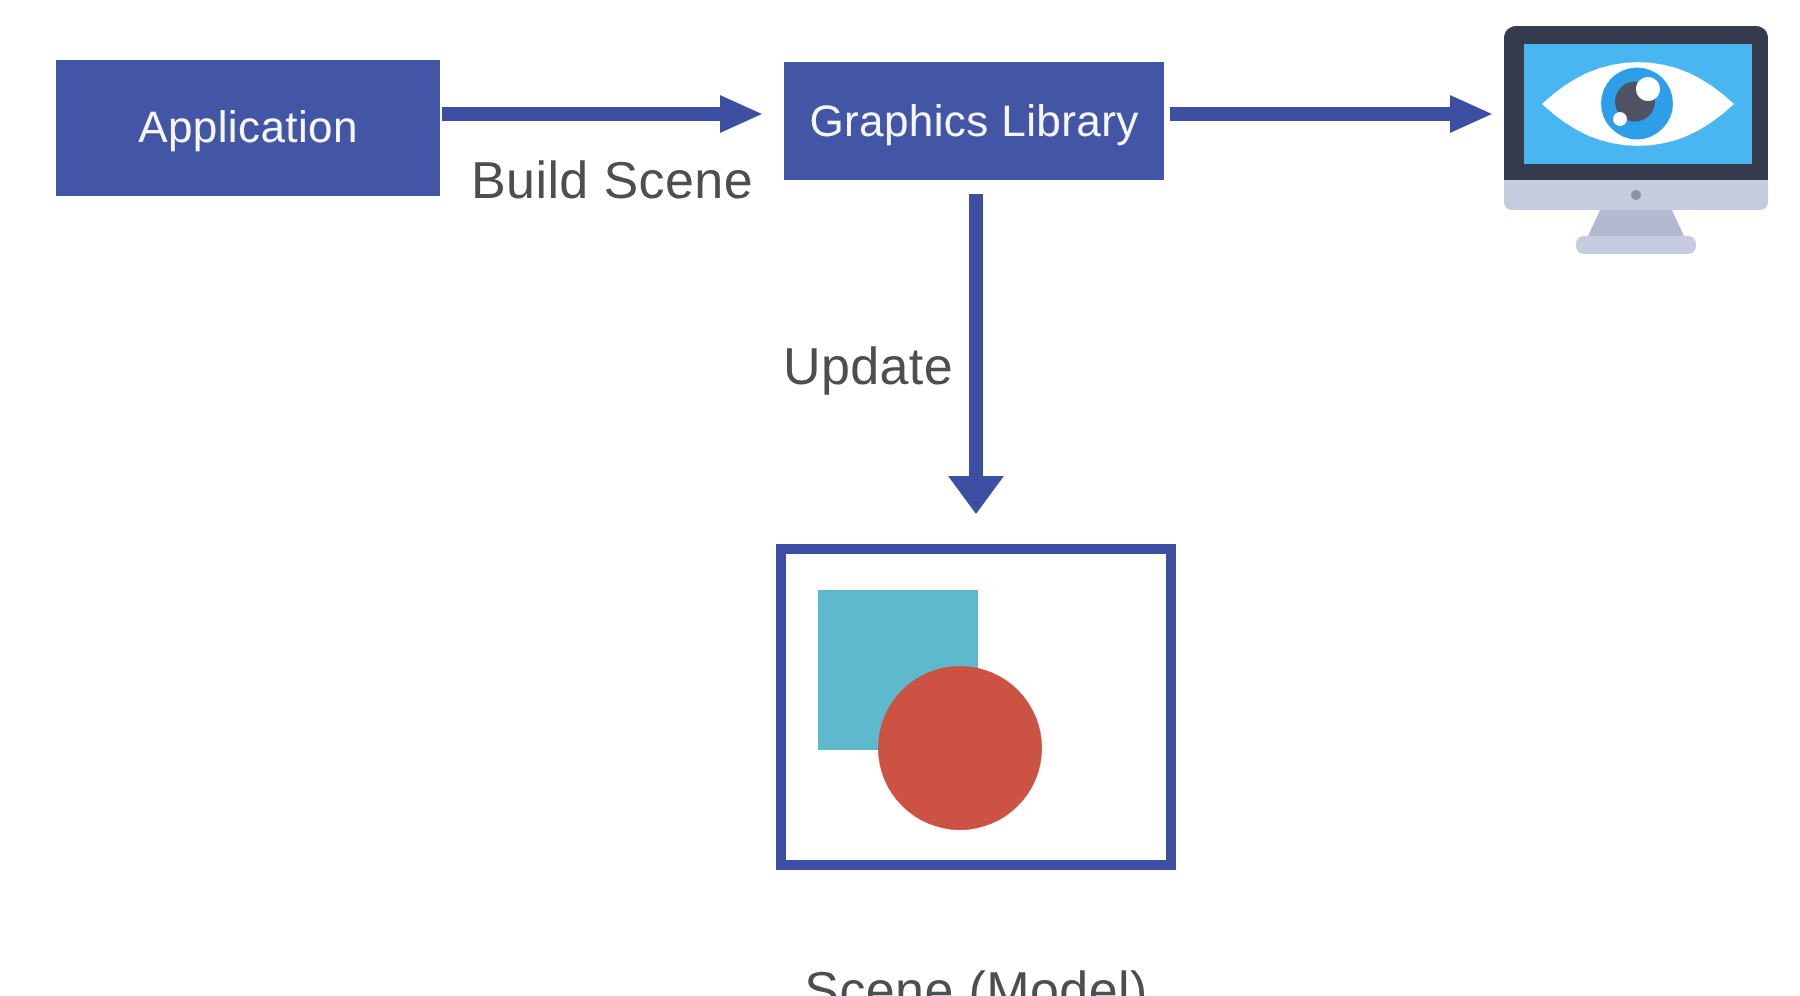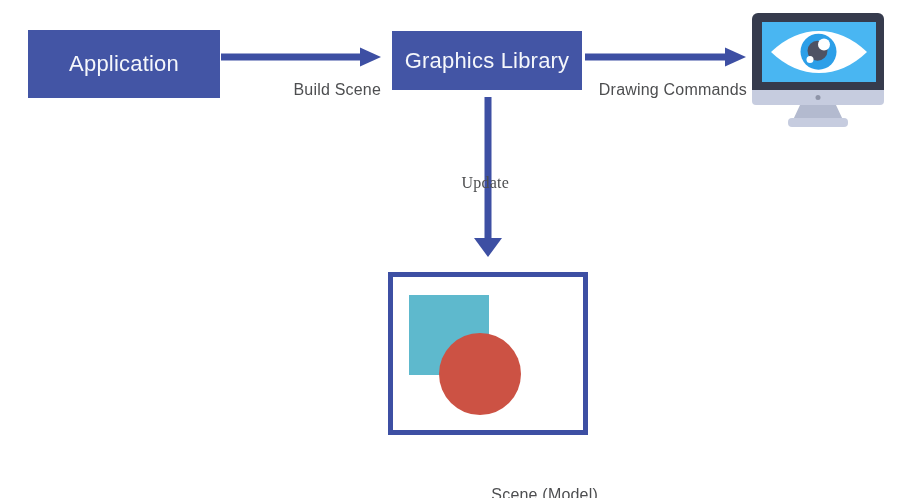--- a/index.html
+++ b/index.html
@@ -34,28 +34,28 @@
     color:var(--c-node-text);
     display:flex;align-items:center;justify-content:center;
     font-size:22px;
     letter-spacing:.2px;
   }
   .node-application{left:28px;top:30px;width:192px;height:68px;}
   .node-graphics{left:392px;top:31px;width:190px;height:59px;}
   .edge-label{
     position:absolute;
     color:var(--c-label-text);
-    font-size:16px;
-    text-align:right;
+    font-size:26px;
+    text-align:center;
     line-height:26px;
     letter-spacing:.2px;
   }
   .label-build{left:231px;top:77px;width:150px;}
   .label-drawing{left:595px;top:77px;width:152px;}
-  .label-update{left:359px;top:170px;width:150px;font-family:Liberation Serif, serif;}
+  .label-update{left:359px;top:170px;width:150px;}
   .label-scene{left:378px;top:450px;width:220px;margin-top:32px;}
   .arrow-svg{position:absolute;display:block;}
   .arrow-fill{fill:var(--c-arrow);}
   .scene-box{
     position:absolute;
     left:388px;top:272px;width:200px;height:163px;
     border:5px solid var(--c-scene-border);
     box-sizing:border-box;
     background:#ffffff;
   }
@@ -92,21 +92,20 @@
 
   <div class="edge-label label-build">Build Scene</div>
 
   <div class="node node-graphics">Graphics Library</div>
 
   <svg class="arrow-svg" style="left:585px;top:47px;" width="161" height="20" viewBox="0 0 161 20">
     <rect class="arrow-fill" x="0" y="6.5" width="140" height="7"></rect>
     <polygon class="arrow-fill" points="140,0.5 161,10 140,19.5"></polygon>
   </svg>
 
-  <div class="edge-label label-drawing">Drawing Commands</div>
 
   <svg class="arrow-svg" style="left:473px;top:97px;" width="30" height="161" viewBox="0 0 30 161">
     <rect class="arrow-fill" x="11.5" y="0" width="7" height="142"></rect>
     <polygon class="arrow-fill" points="1,141 29,141 15,160"></polygon>
   </svg>
 
   <div class="edge-label label-update">Update</div>
 
   <svg class="monitor" width="132" height="115" viewBox="0 0 132 115">
     <path class="m-frame" d="M6 0 h120 a6 6 0 0 1 6 6 v71 H0 V6 a6 6 0 0 1 6-6 Z"></path>

